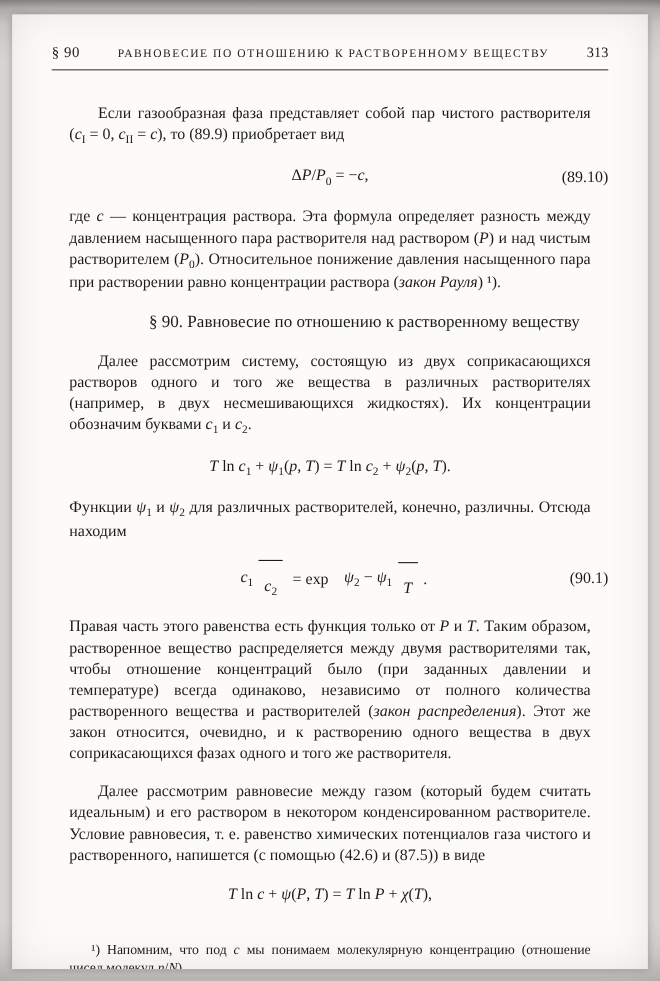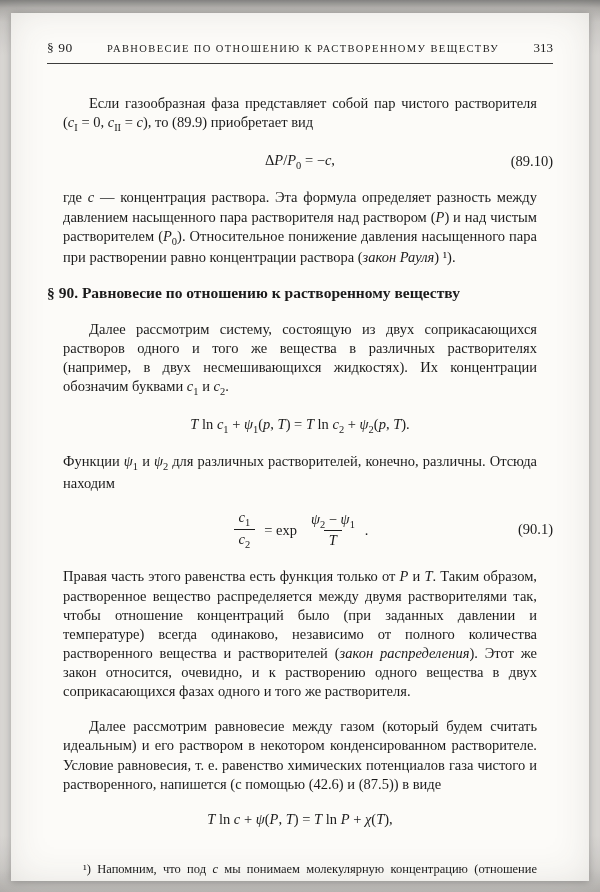--- a/index.html
+++ b/index.html
@@ -11,29 +11,29 @@
   .page{position:absolute;left:11px;right:11px;top:13px;bottom:11px;background:#fcfbf8;
         box-shadow:0 1px 8px rgba(0,0,0,.28);padding:27px 36px 18px;color:#1b1b1b;
         display:flex;flex-direction:column;overflow:hidden}
   .runhead{display:flex;align-items:baseline;gap:8px;border-bottom:1px solid #3d3d3d;padding-bottom:7px}
   .rh-section{font-size:13.5px;letter-spacing:.5px;white-space:nowrap}
   .rh-title{flex:1;text-align:center;font-size:10.5px;letter-spacing:1.4px;color:#222}
   .rh-page{font-size:13px;white-space:nowrap}
   .body-text{margin-top:14px;font-size:14.5px;line-height:1.32;text-align:justify}
   .para{margin:16px;text-indent:26px}
   .noindent{text-indent:0}
-  .sect{font-size:15.5px;line-height:1.3;font-weight:bold;margin:15px 0 11px;max-width:480px;text-align:left}
+  .sect{font-size:15.5px;line-height:1.3;font-weight:normal;margin:15px 0 11px;max-width:480px;text-align:right}
   .equation{position:relative;display:flex;justify-content:center;align-items:center;margin:6px 0;text-indent:0}
   .eq-body{white-space:nowrap}
   .eq-number{position:absolute;right:0;top:50%;transform:translateY(-50%);font-size:14.5px;font-style:normal}
   .eq-op{margin:0 7px;white-space:nowrap}
   .eq-tail{margin-left:3px}
-  .frac{display:inline-flex;flex-direction:column;align-items:center;margin:0 2px;vertical-align:middle}
+  .frac{display:inline-flex;flex-direction:row;align-items:center;margin:0 2px;vertical-align:middle}
   .frac .num{display:block;padding:0 5px;line-height:1.15}
-  .frac .den{display:block;border-top:1px solid #1b1b1b;padding:1px 5px 0;line-height:1.2}
+  .frac .den{display:block;border-top:1px solid #1b1b1b;padding:15px 5px 0;line-height:1.2}
   .footnote{margin-top:auto;font-size:12.5px;line-height:1.38;text-align:justify;padding-top:10px}
   .fn-text{margin:16px;text-indent:20px}
   sub{font-size:.72em}
   i{font-style:italic}
 </style>
 </head>
 <body>
 
 <div class="scan">
   <div class="page">

